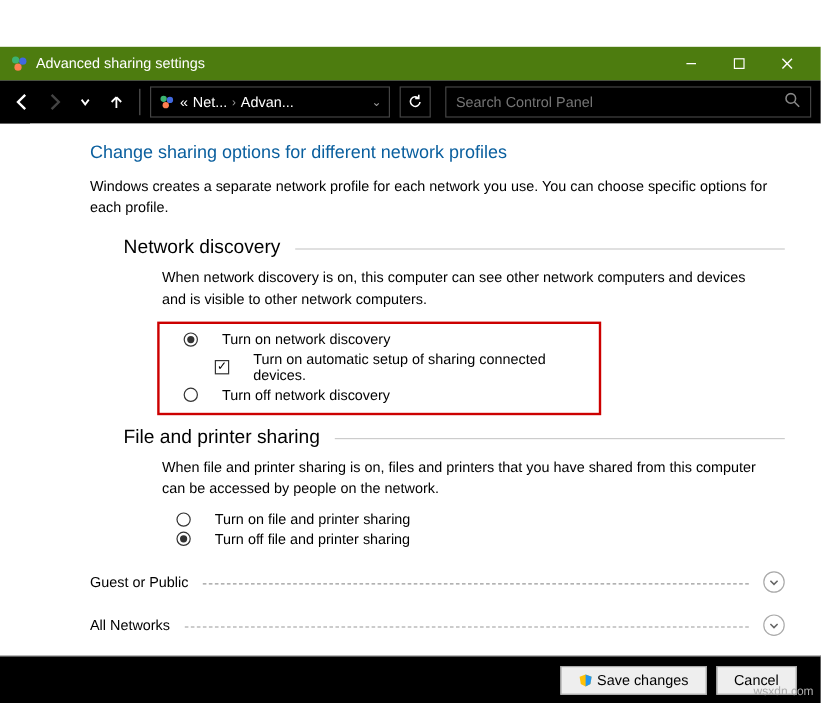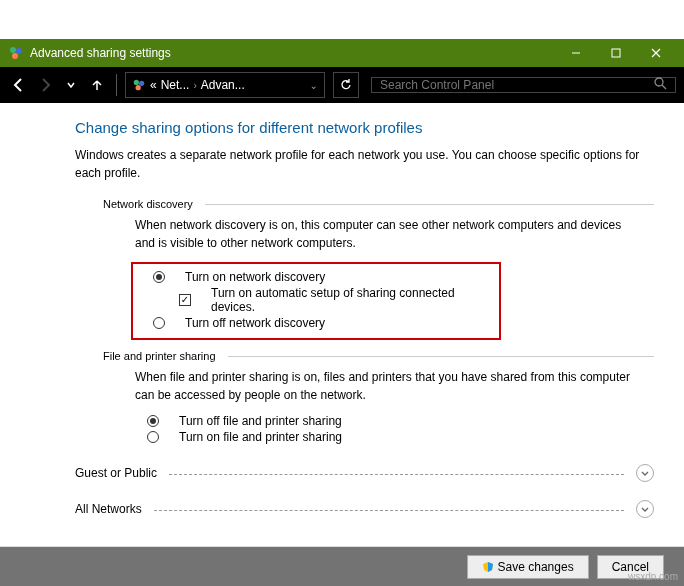--- a/index.html
+++ b/index.html
@@ -12,55 +12,55 @@
   .winbtn { width: 40px; height: 28px; display: flex; align-items: center; justify-content: center; color: #fff; }
   
   .navbar { background: #000; color: #fff; height: 36px; display: flex; align-items: center; padding: 0 8px; gap: 4px; }
   .navbtn { width: 22px; height: 22px; display: flex; align-items: center; justify-content: center; color: #fff; }
   .navbtn.dim { opacity: .5; }
   .sep { width: 1px; height: 22px; background: #555; margin: 0 4px; }
   .addrbox { display: flex; align-items: center; background: #000; border: 1px solid #444; height: 26px; width: 200px; padding: 0 6px; gap: 4px; }
   .addrbox .crumb { color: #fff; font-size: 12px; white-space: nowrap; }
   .addrbox .chev { color: #999; font-size: 10px; }
   .refresh { width: 26px; height: 26px; display: flex; align-items: center; justify-content: center; color: #fff; border: 1px solid #444; margin-left: 4px; }
-  .searchbox { flex: 1; margin-left: 8px; border: 1px solid #444; height: 16px; display: flex; align-items: center; padding: 0 8px; }
+  .searchbox { flex: 1; margin-left: 8px; border: 1px solid #444; height: 26px; display: flex; align-items: center; padding: 0 8px; }
   .searchbox input { background: transparent; border: none; color: #888; font-size: 12px; flex: 1; outline: none; }
   .searchbox .sicon { color: #888; }
   
   .content { background: #fff; overflow-y: auto; height: calc(586px - 64px); padding: 16px 30px 50px 50px; color: #000; margin-left: 25px; }
   .heading { color: #0a5f9e; font-size: 15px; font-weight: 400; margin-bottom: 10px; }
   .subtext { font-size: 12px; color: #000000; line-height: 1.5; margin-bottom: 16px; }
   
   .section { margin-bottom: 8px; }
   .sechead { display: flex; align-items: center; gap: 6px; padding: 4px 0; position: relative; }
   .sechead .label { font-size: 12px; }
   .sechead .line { flex: 1; border-top: 1px dashed #999; height: 0; margin: 0 6px; position: relative; top: 1px; }
   .sechead .expand { width: 18px; height: 18px; border: 1px solid #aaa; border-radius: 50%; display: flex; align-items: center; justify-content: center; background: #fff; }
   .sechead .expand svg { width: 10px; height: 10px; }
   
   .redbox { border: 2px solid #c00; padding: 3px 4px; margin-left: -10px; margin-right: -6px; }
   
   .subhead { display: flex; align-items: center; gap: 6px; margin: 10px 0 6px 28px; }
-  .subhead .slabel { font-size: 11px; }
+  .subhead .slabel { font-size: 16px; }
   .subhead .sline { flex: 1; border-top: 1px solid #ccc; height: 0; margin-left: 6px; }
   
   .body { margin-left: 60px; margin-right: 20px; }
   .bodytext { font-size: 12px; line-height: 1.5; margin-bottom: 10px; }
   
   .options { margin-left: 12px; }
   .opt { display: flex; align-items: center; gap: 20px; margin-bottom: 2px; font-size: 12px; }
   .opt.indent { margin-left: 26px; }
   .radio { width: 12px; height: 12px; border: 1px solid #333; border-radius: 50%; display: flex; align-items: center; justify-content: center; flex-shrink: 0; }
   .radio.on::after { content: ""; width: 6px; height: 6px; background: #333; border-radius: 50%; }
   .check { width: 12px; height: 12px; border: 1px solid #333; display: flex; align-items: center; justify-content: center; flex-shrink: 0; }
   .check.on::after { content: "✓"; font-size: 10px; line-height: 1; }
   
   .redbox2 { border: 2px solid #c00; padding: 6px 8px; margin-left: -4px; margin-top: 4px; width: 370px; }
   
-  .footer { position: absolute; bottom: 0; left: 0; right: 0; height: 40px; background: #737373; border-top: 1px solid #ddd; display: flex; align-items: center; justify-content: flex-end; padding: 0 20px; gap: 8px; }
+  .footer { position: absolute; bottom: 0; left: 0; right: 0; height: 40px; background: #000000; border-top: 1px solid #ddd; display: flex; align-items: center; justify-content: flex-end; padding: 0 20px; gap: 8px; }
   .btn { padding: 4px 14px; border: 1px solid #aaa; background: #eee; font-size: 12px; display: flex; align-items: center; gap: 4px; }
   .shield { width: 12px; height: 12px; }
   .watermark { position: absolute; bottom: 4px; right: 6px; font-size: 10px; color: #aaa; pointer-events: none; z-index: 99; }
 </style>
 </head>
 <body>
 
 <div class="titlebar">
   <svg class="appicon" viewBox="0 0 16 16">
       <circle cx="5" cy="5" r="3" fill="#3cb371"></circle>
@@ -168,26 +168,26 @@
     </div>
 
     <div class="subhead">
       <span class="slabel">File and printer sharing</span>
       <span class="sline"></span>
     </div>
     <div class="body">
       <div class="bodytext">When file and printer sharing is on, files and printers that you have shared from this computer can be accessed by people on the network.</div>
       <div class="options">
         <label class="opt">
+            <span class="radio"></span>
+            <span>Turn on file and printer sharing</span>
+          </label>
+        <label class="opt">
             <span class="radio on"></span>
             <span>Turn off file and printer sharing</span>
-          </label>
-        <label class="opt">
-            <span class="radio"></span>
-            <span>Turn on file and printer sharing</span>
           </label>
       </div>
     </div>
   </div>
 
   <div class="section" style="margin-top:16px">
     <div class="sechead">
       <span class="label">Guest or Public</span>
       <span class="line"></span>
       <span class="expand">

